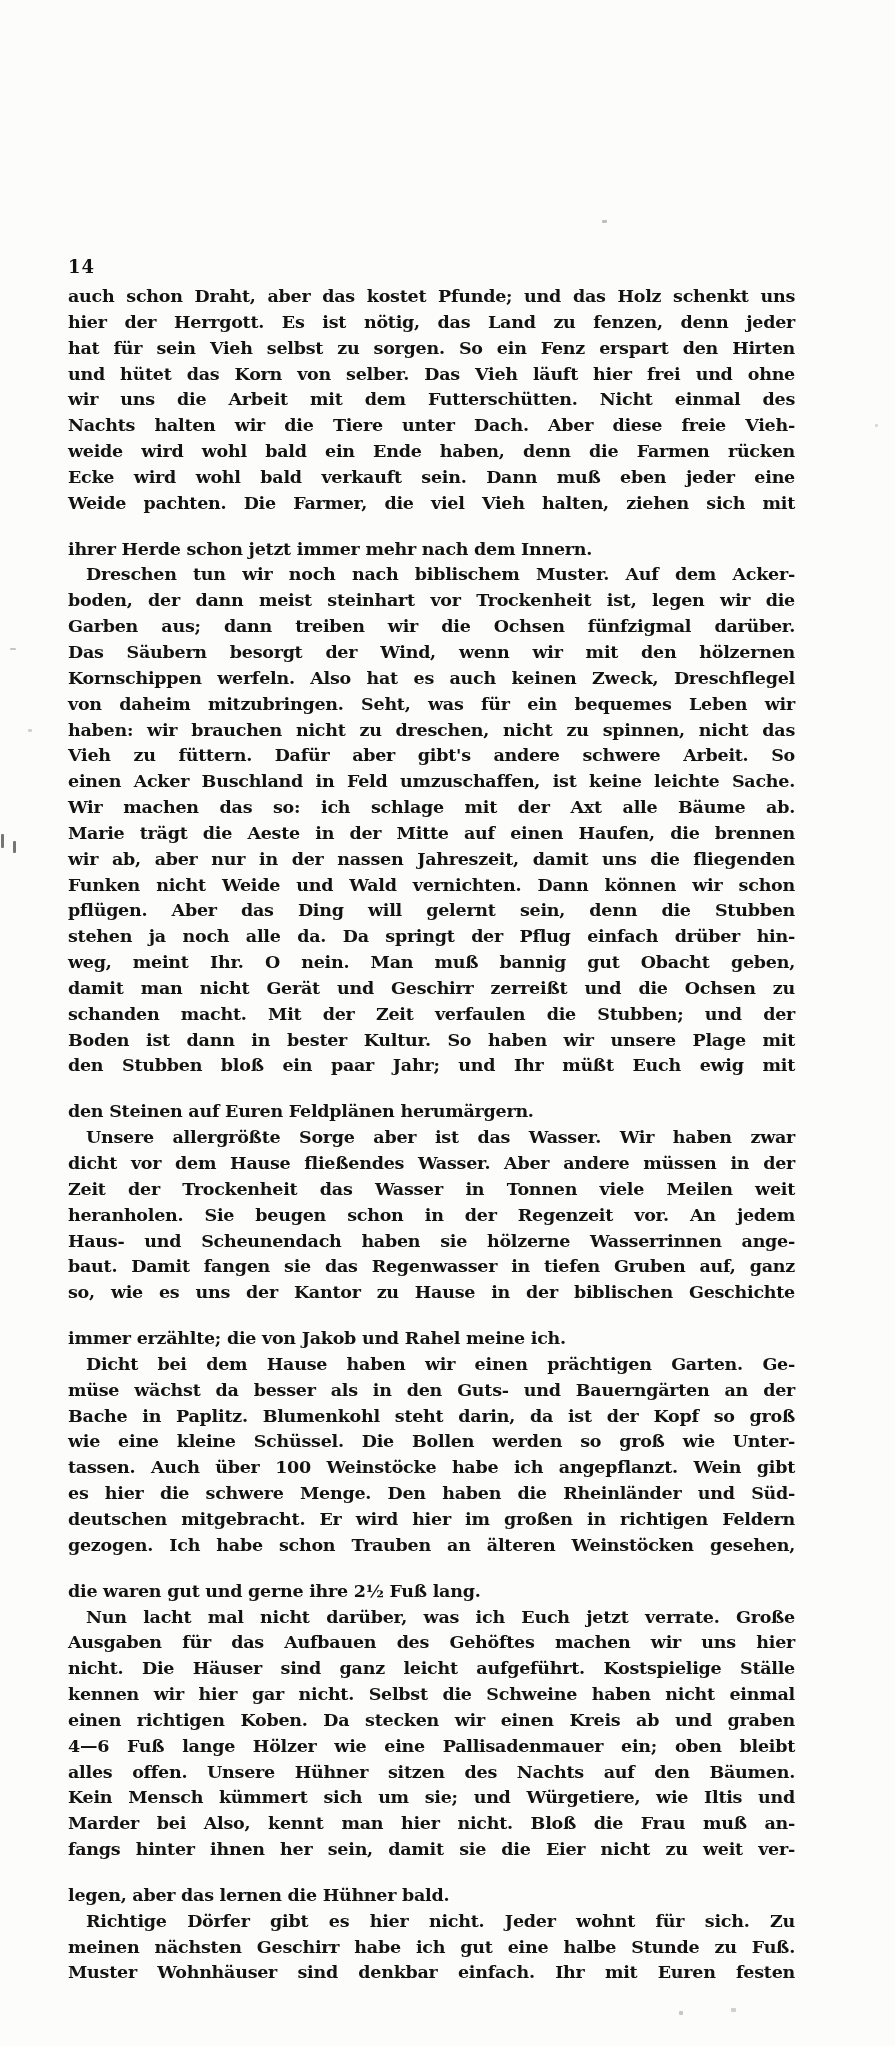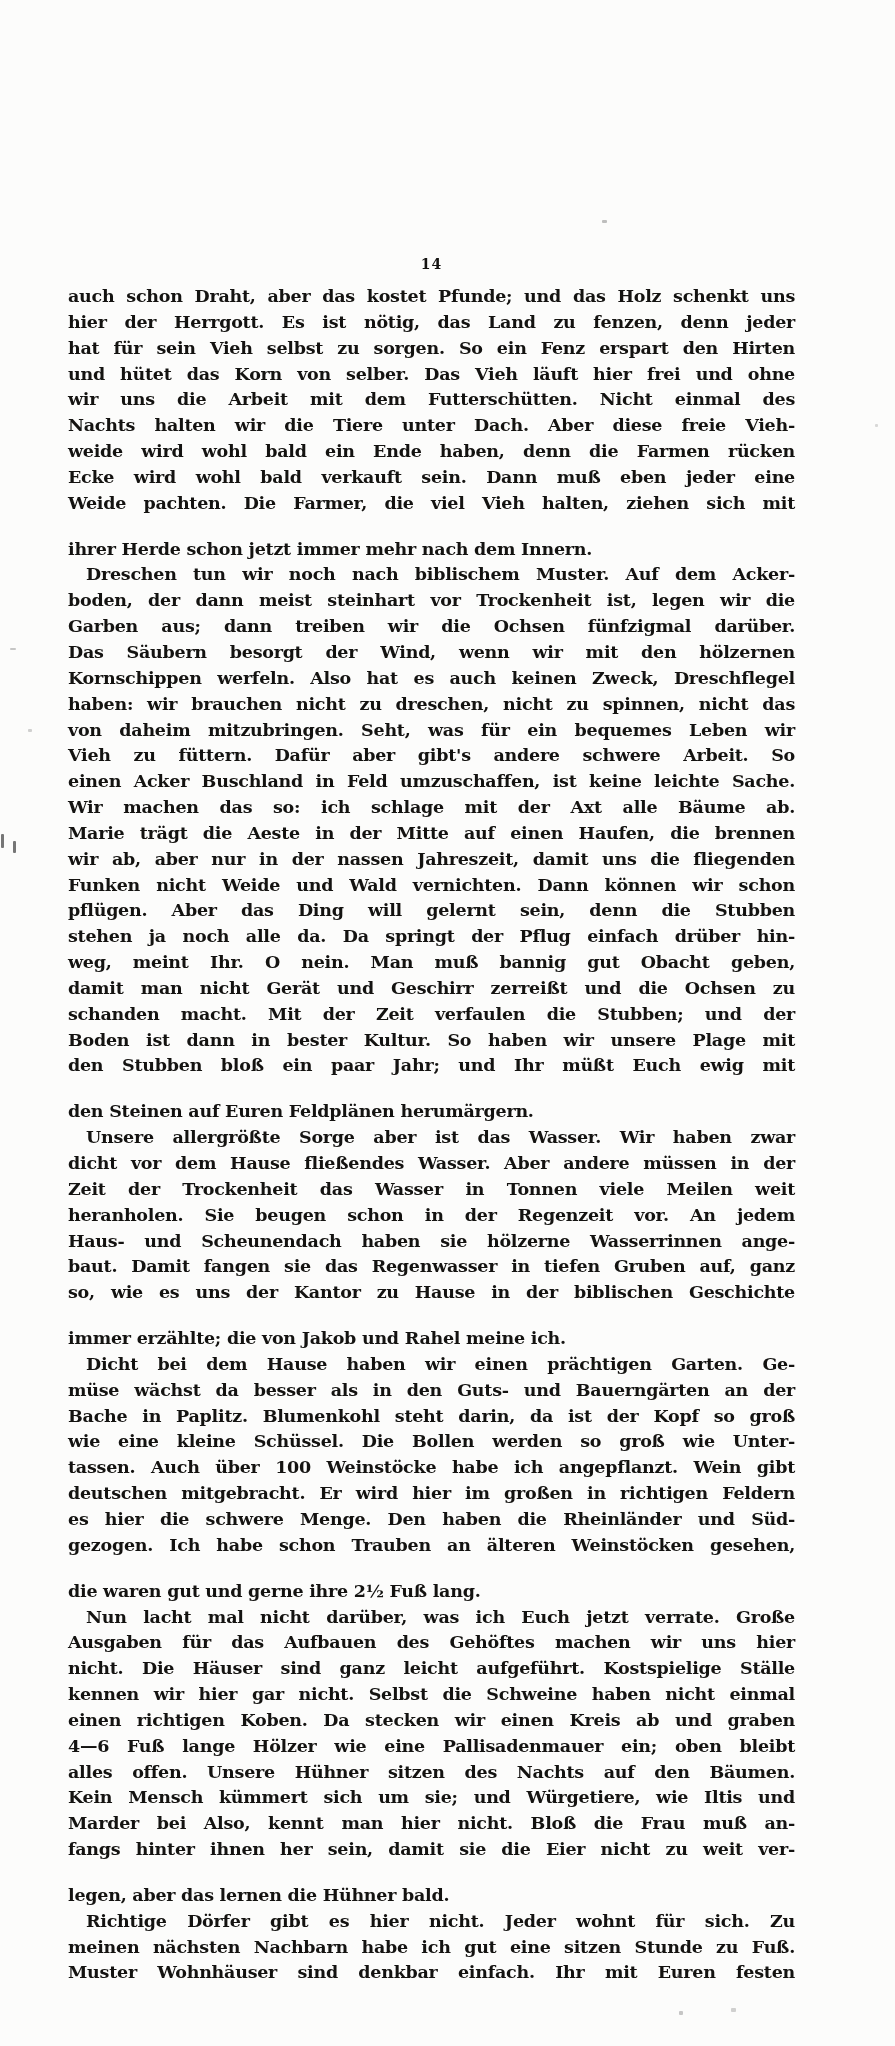--- a/index.html
+++ b/index.html
@@ -14,22 +14,22 @@
     background: #fcfcfb;
     font-family: "DejaVu Serif", serif;
     color: #141311;
     overflow: hidden;
   }
   .page-number {
     position: absolute;
     top: 256px;
     left: 68px;
     width: 727px;
-    text-align: center;
-    font-size: 14px;
+    text-align: left;
+    font-size: 18px;
     font-weight: 700;
     letter-spacing: 1px;
   }
   .text-block {
     position: absolute;
     left: 68px;
     top: 284px;
     width: 727px;
   }
   .line {
@@ -74,22 +74,22 @@
       <div class="line">Nachts halten wir die Tiere unter Dach. Aber diese freie Vieh-</div>
       <div class="line">weide wird wohl bald ein Ende haben, denn die Farmen rücken</div>
       <div class="line">Ecke wird wohl bald verkauft sein. Dann muß eben jeder eine</div>
       <div class="line">Weide pachten. Die Farmer, die viel Vieh halten, ziehen sich mit</div>
       <div class="line par-end">ihrer Herde schon jetzt immer mehr nach dem Innern.</div>
       <div class="line indent">Dreschen tun wir noch nach biblischem Muster. Auf dem Acker-</div>
       <div class="line">boden, der dann meist steinhart vor Trockenheit ist, legen wir die</div>
       <div class="line">Garben aus; dann treiben wir die Ochsen fünfzigmal darüber.</div>
       <div class="line">Das Säubern besorgt der Wind, wenn wir mit den hölzernen</div>
       <div class="line">Kornschippen werfeln. Also hat es auch keinen Zweck, Dreschflegel</div>
+      <div class="line">von daheim mitzubringen. Seht, was für ein bequemes Leben wir</div>
       <div class="line">haben: wir brauchen nicht zu dreschen, nicht zu spinnen, nicht das</div>
-      <div class="line">von daheim mitzubringen. Seht, was für ein bequemes Leben wir</div>
       <div class="line">Vieh zu füttern. Dafür aber gibt's andere schwere Arbeit. So</div>
       <div class="line">einen Acker Buschland in Feld umzuschaffen, ist keine leichte Sache.</div>
       <div class="line">Wir machen das so: ich schlage mit der Axt alle Bäume ab.</div>
       <div class="line">Marie trägt die Aeste in der Mitte auf einen Haufen, die brennen</div>
       <div class="line">wir ab, aber nur in der nassen Jahreszeit, damit uns die fliegenden</div>
       <div class="line">Funken nicht Weide und Wald vernichten. Dann können wir schon</div>
       <div class="line">pflügen. Aber das Ding will gelernt sein, denn die Stubben</div>
       <div class="line">stehen ja noch alle da. Da springt der Pflug einfach drüber hin-</div>
       <div class="line">weg, meint Ihr. O nein. Man muß bannig gut Obacht geben,</div>
       <div class="line">damit man nicht Gerät und Geschirr zerreißt und die Ochsen zu</div>
@@ -103,37 +103,37 @@
       <div class="line">heranholen. Sie beugen schon in der Regenzeit vor. An jedem</div>
       <div class="line">Haus- und Scheunendach haben sie hölzerne Wasserrinnen ange-</div>
       <div class="line">baut. Damit fangen sie das Regenwasser in tiefen Gruben auf, ganz</div>
       <div class="line">so, wie es uns der Kantor zu Hause in der biblischen Geschichte</div>
       <div class="line par-end">immer erzählte; die von Jakob und Rahel meine ich.</div>
       <div class="line indent">Dicht bei dem Hause haben wir einen prächtigen Garten. Ge-</div>
       <div class="line">müse wächst da besser als in den Guts- und Bauerngärten an der</div>
       <div class="line">Bache in Paplitz. Blumenkohl steht darin, da ist der Kopf so groß</div>
       <div class="line">wie eine kleine Schüssel. Die Bollen werden so groß wie Unter-</div>
       <div class="line">tassen. Auch über 100 Weinstöcke habe ich angepflanzt. Wein gibt</div>
+      <div class="line">es hier die schwere Menge. Den haben die Rheinländer und Süd-</div>
       <div class="line">deutschen mitgebracht. Er wird hier im großen in richtigen Feldern</div>
-      <div class="line">es hier die schwere Menge. Den haben die Rheinländer und Süd-</div>
       <div class="line">gezogen. Ich habe schon Trauben an älteren Weinstöcken gesehen,</div>
       <div class="line par-end">die waren gut und gerne ihre 2½ Fuß lang.</div>
       <div class="line indent">Nun lacht mal nicht darüber, was ich Euch jetzt verrate. Große</div>
       <div class="line">Ausgaben für das Aufbauen des Gehöftes machen wir uns hier</div>
       <div class="line">nicht. Die Häuser sind ganz leicht aufgeführt. Kostspielige Ställe</div>
       <div class="line">kennen wir hier gar nicht. Selbst die Schweine haben nicht einmal</div>
       <div class="line">einen richtigen Koben. Da stecken wir einen Kreis ab und graben</div>
       <div class="line">4—6 Fuß lange Hölzer wie eine Pallisadenmauer ein; oben bleibt</div>
       <div class="line">alles offen. Unsere Hühner sitzen des Nachts auf den Bäumen.</div>
       <div class="line">Kein Mensch kümmert sich um sie; und Würgetiere, wie Iltis und</div>
       <div class="line">Marder bei Also, kennt man hier nicht. Bloß die Frau muß an-</div>
       <div class="line">fangs hinter ihnen her sein, damit sie die Eier nicht zu weit ver-</div>
       <div class="line par-end">legen, aber das lernen die Hühner bald.</div>
       <div class="line indent">Richtige Dörfer gibt es hier nicht. Jeder wohnt für sich. Zu</div>
-      <div class="line">meinen nächsten Nachbarn habe ich gut eine sitzen Stunde zu Fuß.</div>
+      <div class="line">meinen nächsten Geschirr habe ich gut eine halbe Stunde zu Fuß.</div>
       <div class="line">Muster Wohnhäuser sind denkbar einfach. Ihr mit Euren festen</div>
     </div>
 
   <div id="artifacts">
       <div class="artifact" style="left: 602px; top: 220px; width: 5px; height: 3px; opacity: 0.35;"></div>
       <div class="artifact" style="left: 28px; top: 729px; width: 4px; height: 3px; opacity: 0.25;"></div>
       <div class="artifact" style="left: 1px; top: 834px; width: 3px; height: 14px; opacity: 0.75;"></div>
       <div class="artifact" style="left: 13px; top: 841px; width: 3px; height: 12px; opacity: 0.75;"></div>
       <div class="artifact" style="left: 10px; top: 648px; width: 6px; height: 2px; opacity: 0.3;"></div>
       <div class="artifact" style="left: 875px; top: 424px; width: 3px; height: 3px; opacity: 0.2;"></div>

